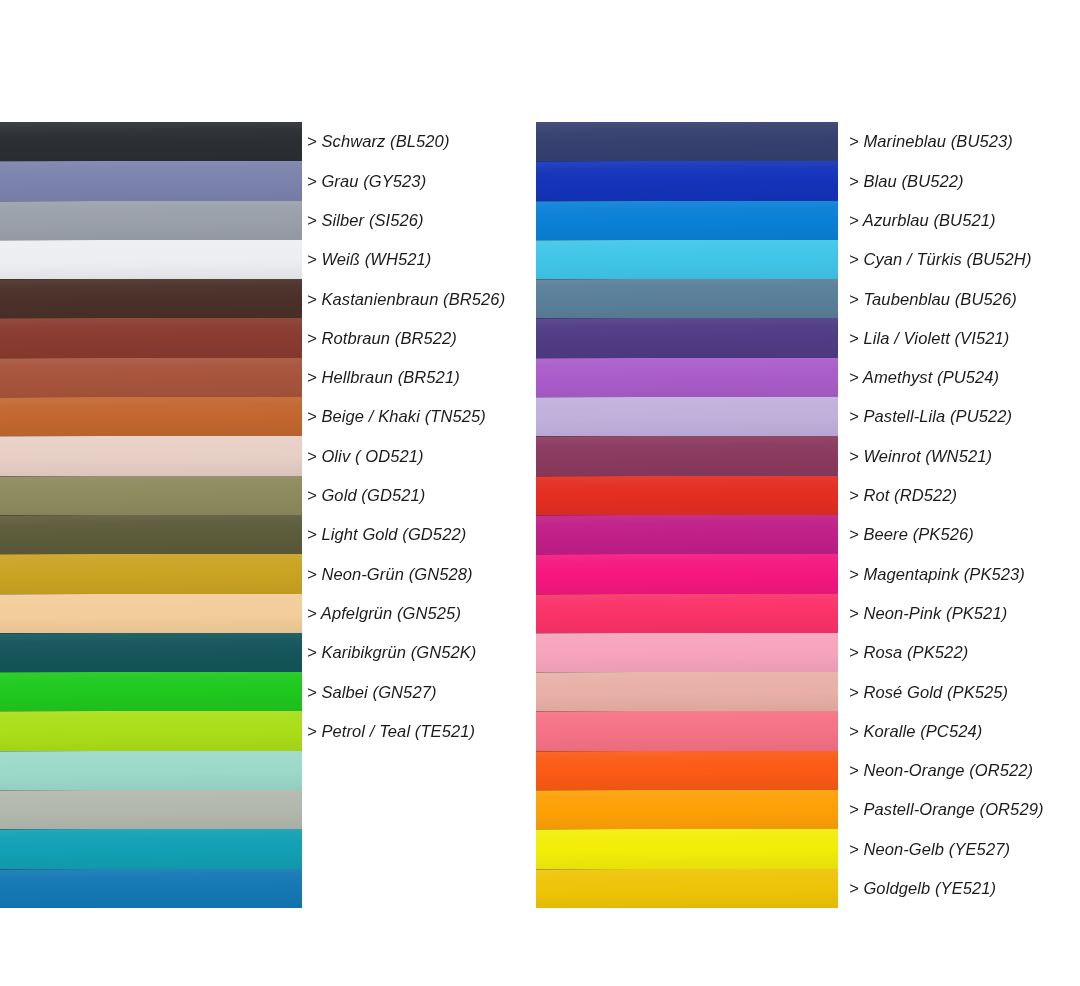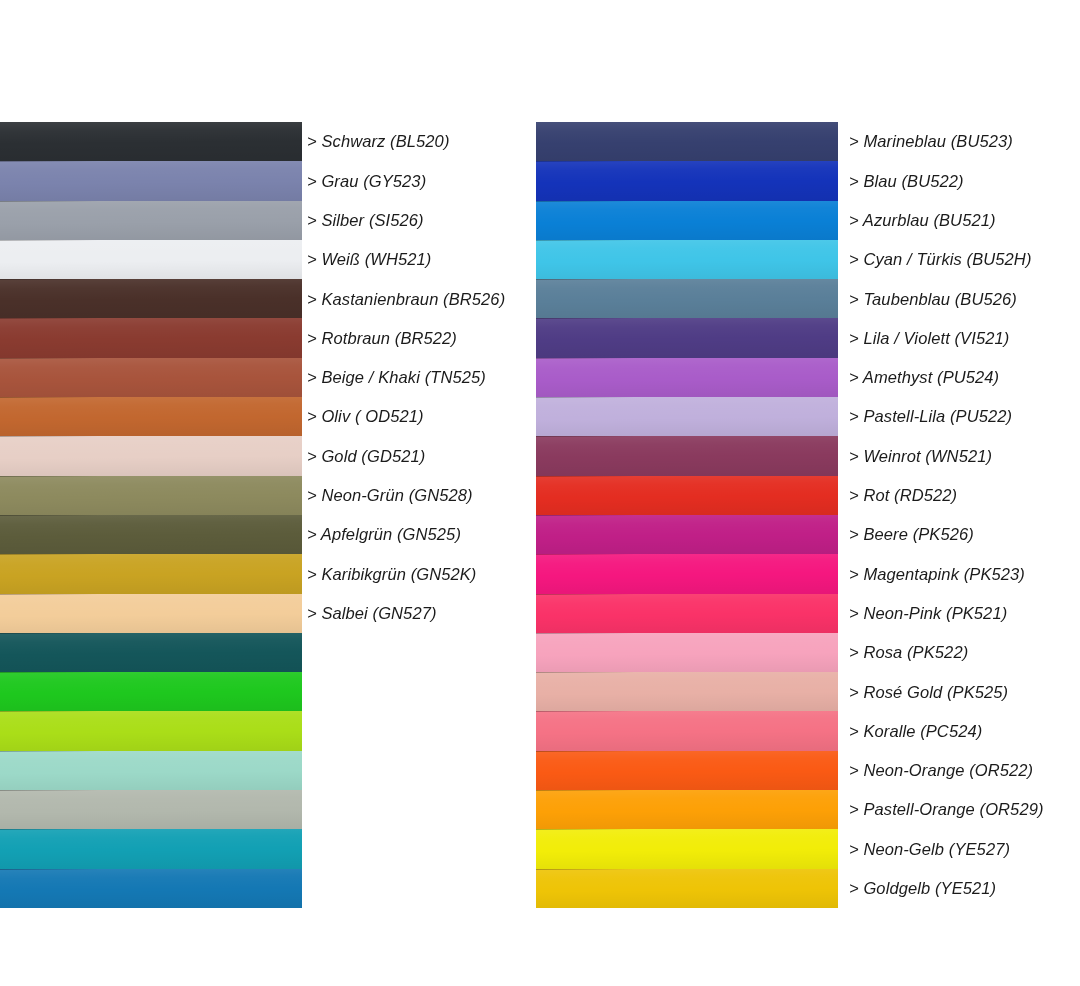--- a/index.html
+++ b/index.html
@@ -248,39 +248,48 @@
         <div class="label-row">
           <span class="label-text">&gt; Weiß (WH521)</span>
         </div>
         <div class="label-row">
           <span class="label-text">&gt; Kastanienbraun (BR526)</span>
         </div>
         <div class="label-row">
           <span class="label-text">&gt; Rotbraun (BR522)</span>
         </div>
         <div class="label-row">
+          <span class="label-text">&gt; Hellbraun (BR521)</span>
+        </div>
+        <div class="label-row">
           <span class="label-text">&gt; Beige / Khaki (TN525)</span>
         </div>
         <div class="label-row">
           <span class="label-text">&gt; Oliv ( OD521)</span>
         </div>
         <div class="label-row">
           <span class="label-text">&gt; Gold (GD521)</span>
         </div>
         <div class="label-row">
+          <span class="label-text">&gt; Light Gold (GD522)</span>
+        </div>
+        <div class="label-row">
           <span class="label-text">&gt; Neon-Grün (GN528)</span>
         </div>
         <div class="label-row">
           <span class="label-text">&gt; Apfelgrün (GN525)</span>
         </div>
         <div class="label-row">
           <span class="label-text">&gt; Karibikgrün (GN52K)</span>
         </div>
         <div class="label-row">
           <span class="label-text">&gt; Salbei (GN527)</span>
+        </div>
+        <div class="label-row">
+          <span class="label-text">&gt; Petrol / Teal (TE521)</span>
         </div>
       </div>
   </div>
 
   <div class="column right">
     <div class="swatch-stack">
         <div class="row">
           <div class="swatch">
             <div class="swatch-fill" style="background: rgb(54, 64, 111);"></div>
           </div>

